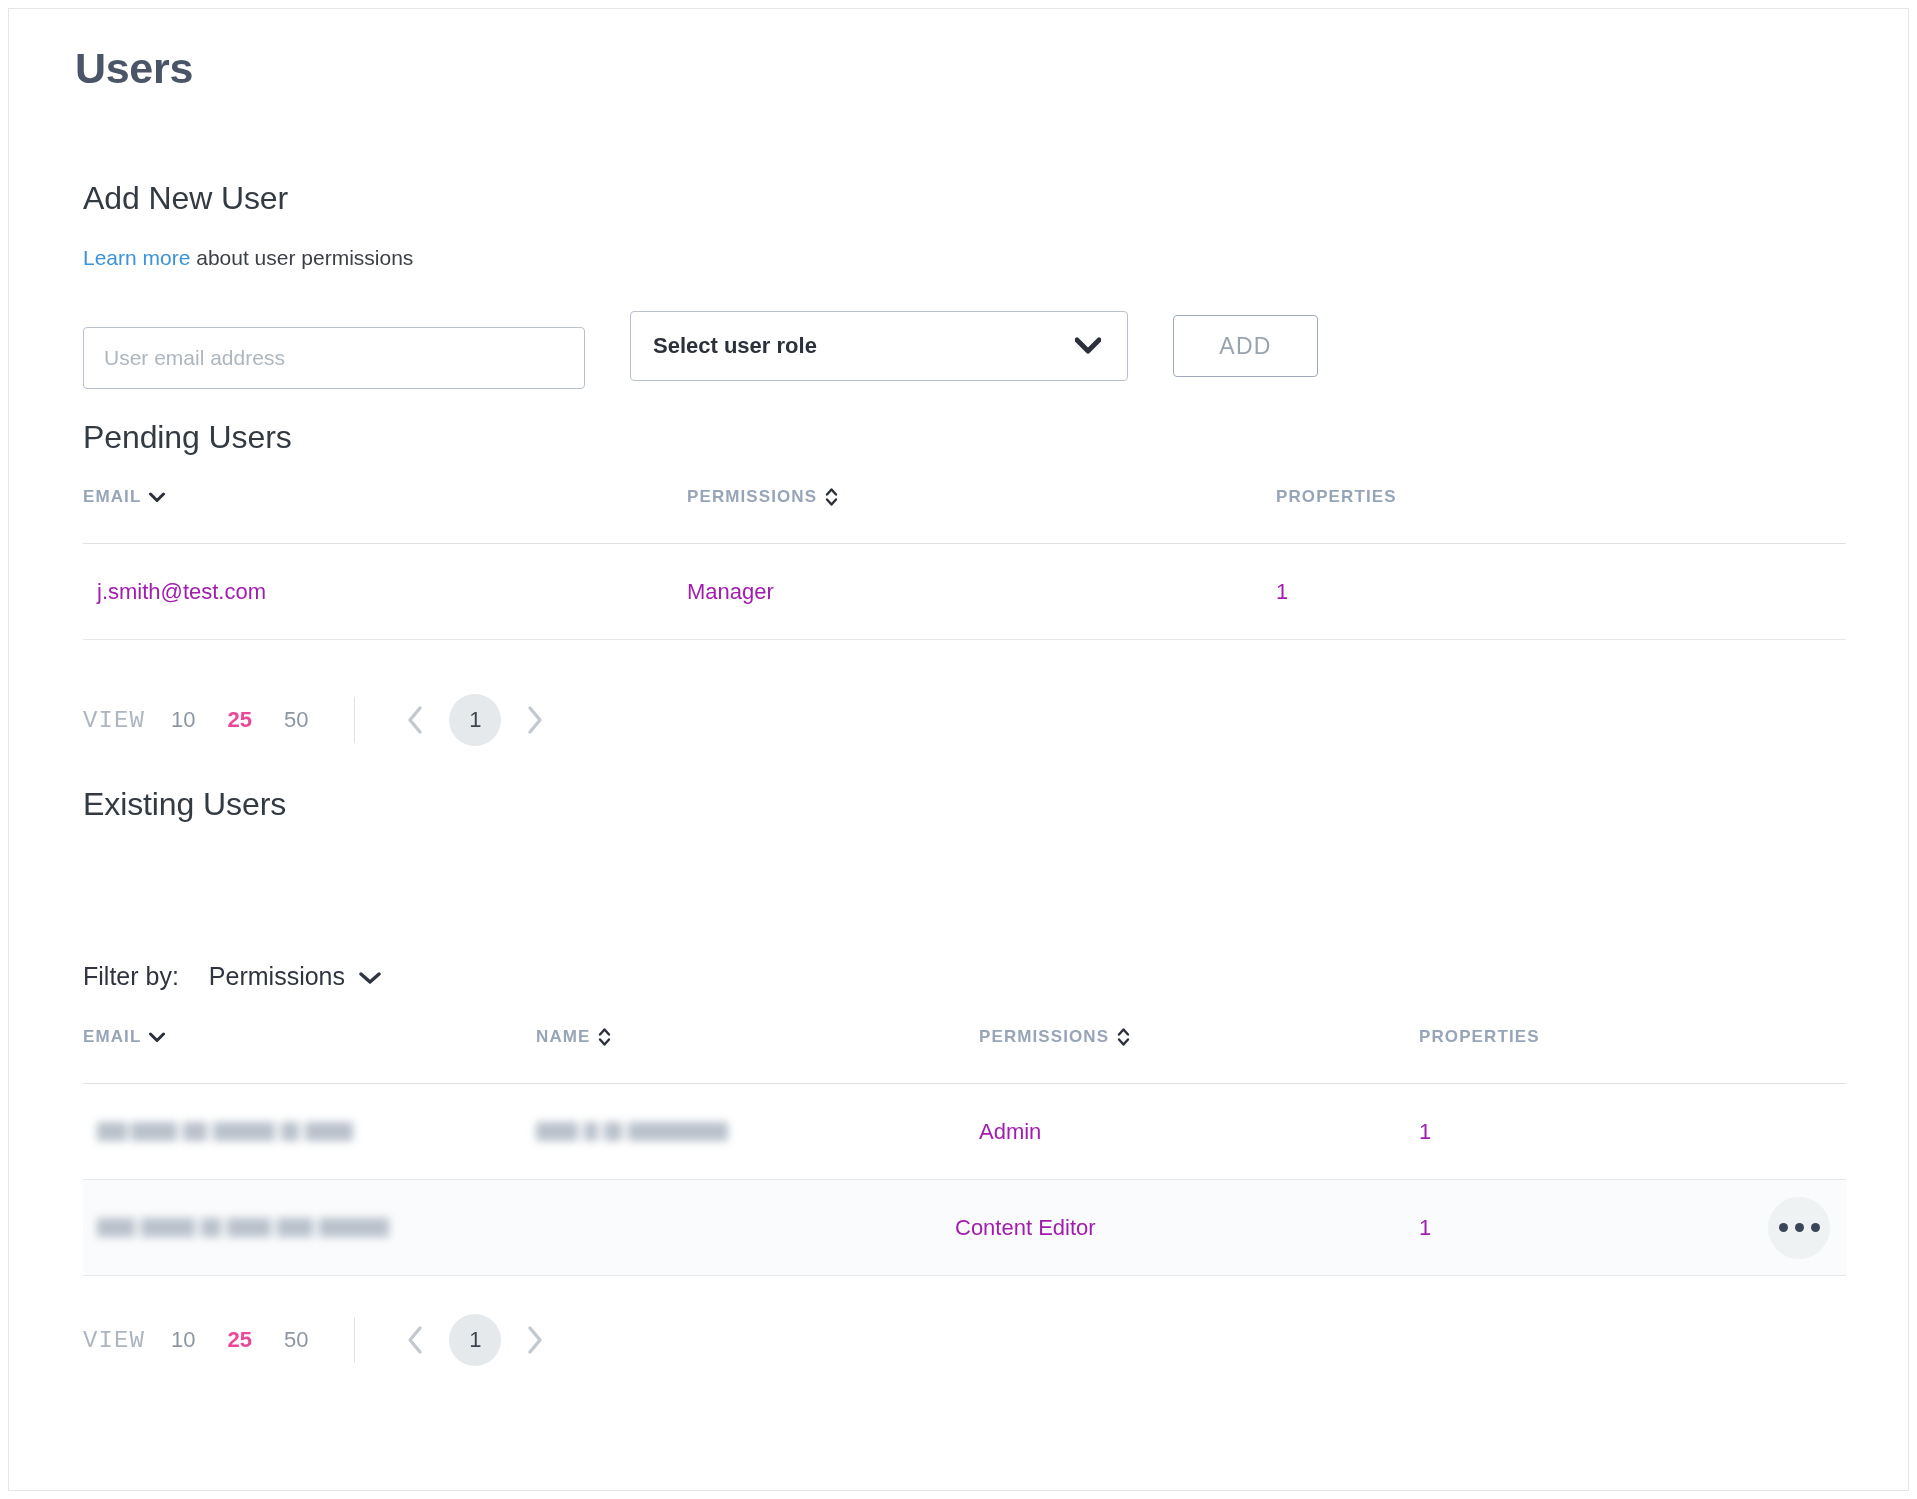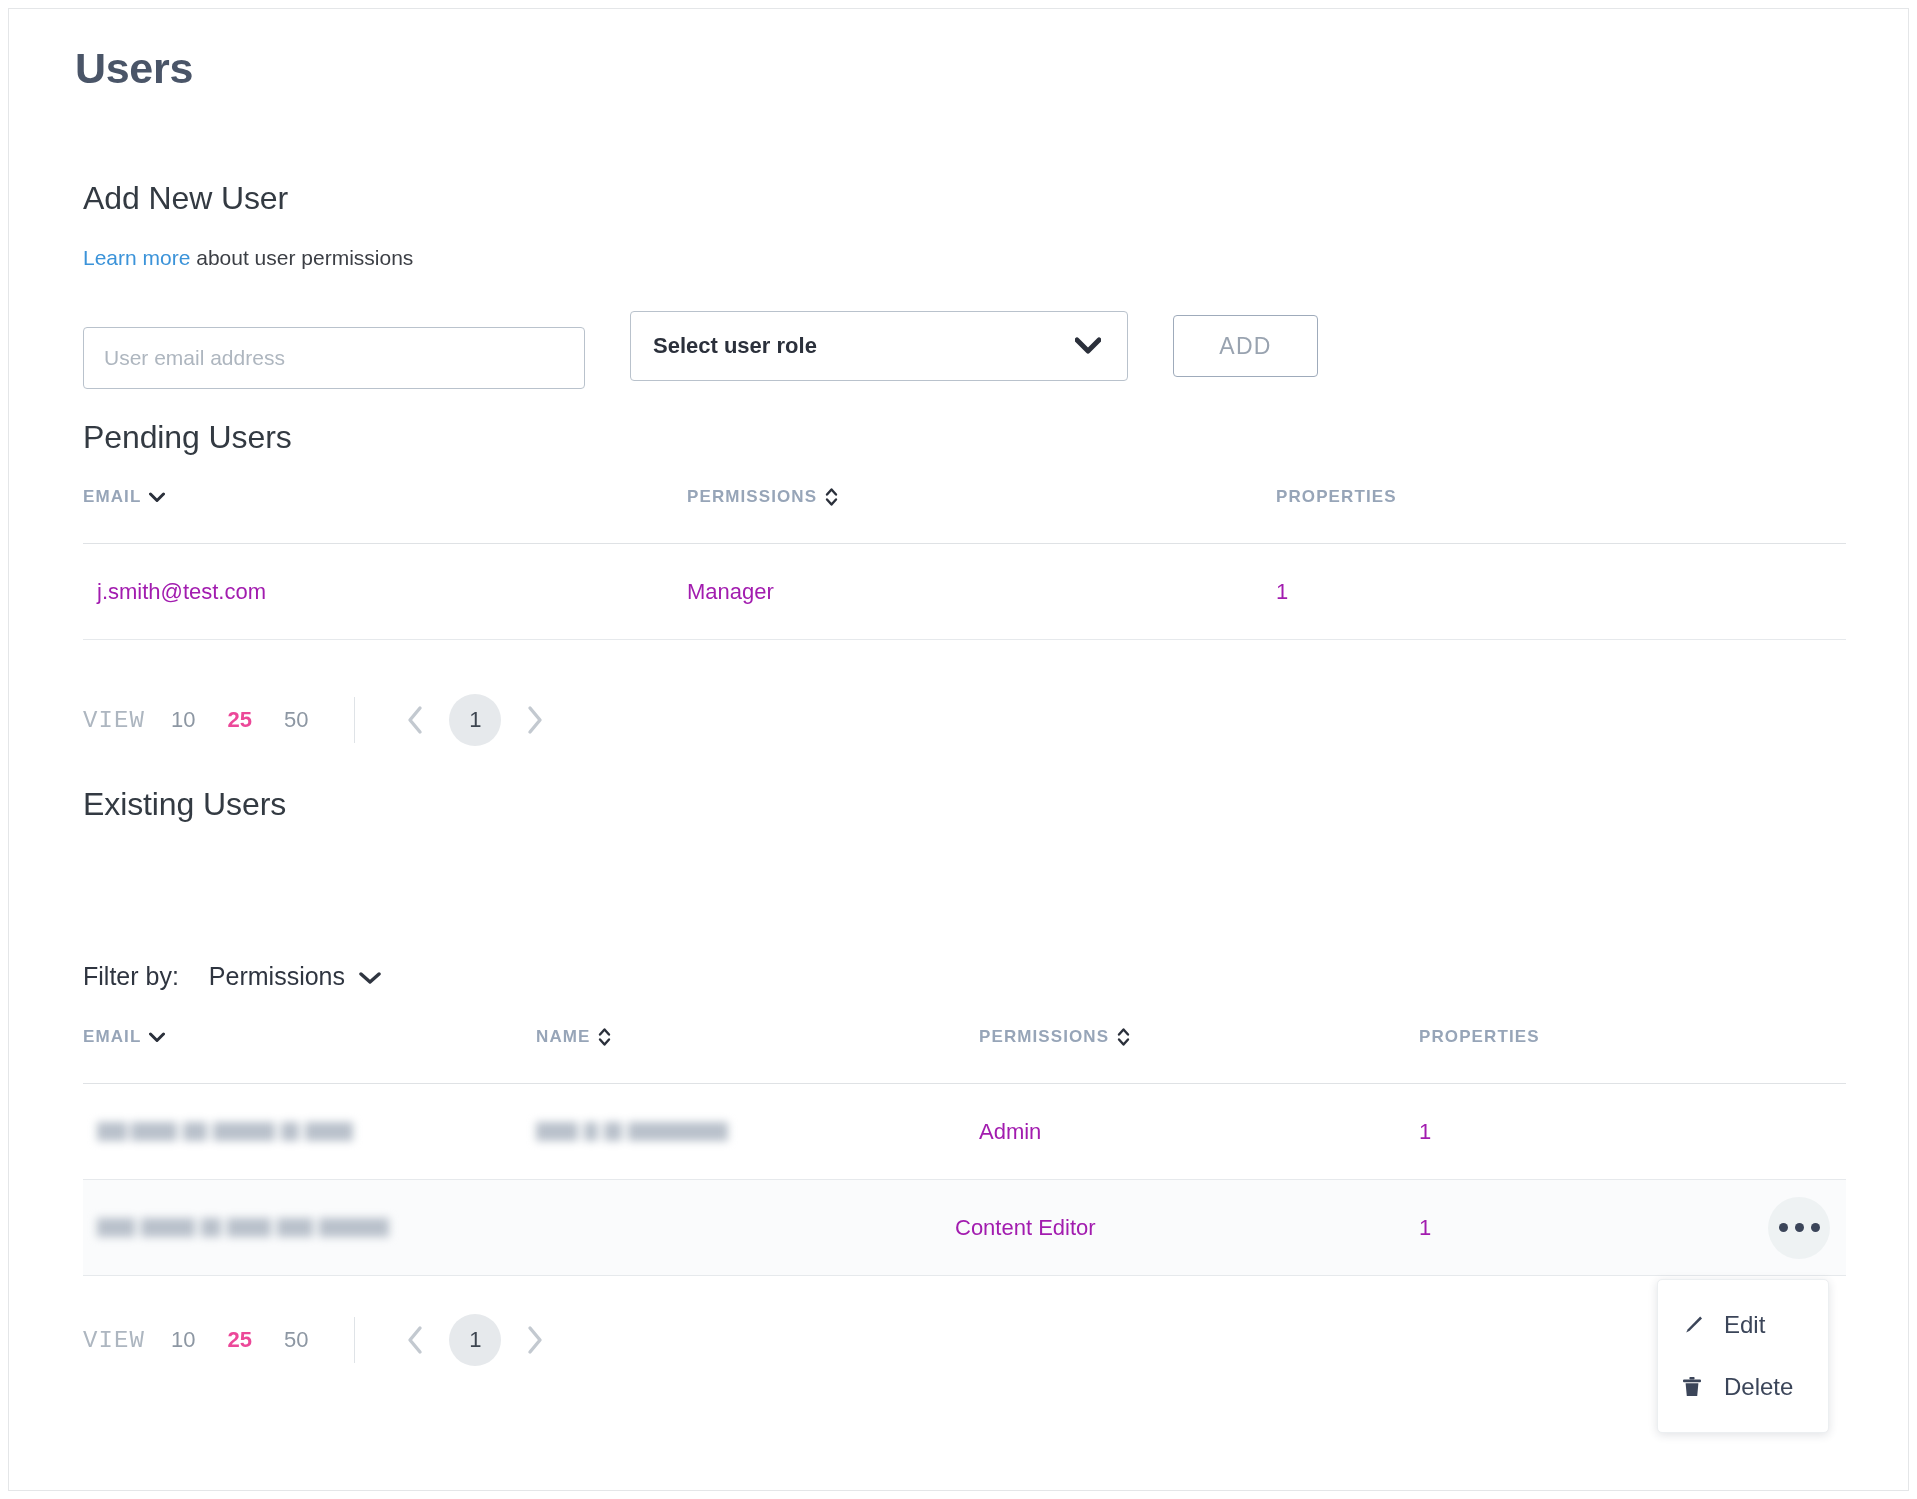--- a/index.html
+++ b/index.html
@@ -496,34 +496,14 @@
       </svg>
     </span>
     <span class="pg-current">1</span>
     <span class="pg-arrow">
       <svg width="22" height="32" viewBox="0 0 22 32" aria-hidden="true">
         <path d="M7 4 L17 16 L7 28" fill="none" stroke="#c3c9d0" stroke-width="3.4" stroke-linecap="round" stroke-linejoin="round"></path>
       </svg>
     </span>
   </div>
 
-  <div class="context-menu">
-    <div class="ctx-item">
-      <span class="ctx-icon">
-        <svg width="24" height="24" viewBox="0 0 24 24" aria-hidden="true">
-          <path d="M20.2 3.6 L22 5.4 L9.6 17.8 L6.2 19.6 L7.8 16.2 Z" fill="#3b4559"></path>
-        </svg>
-      </span>
-      <span>Edit</span>
-    </div>
-    <div class="ctx-item">
-      <span class="ctx-icon">
-        <svg width="24" height="24" viewBox="0 0 24 24" aria-hidden="true">
-          <rect x="3" y="4.6" width="18" height="2.6" rx="1" fill="#3b4559"></rect>
-          <rect x="9.4" y="2" width="5.2" height="2.4" rx="0.8" fill="#3b4559"></rect>
-          <path d="M5.6 8.2 H18.4 L17.2 21 H6.8 Z" fill="#3b4559"></path>
-        </svg>
-      </span>
-      <span>Delete</span>
-    </div>
-  </div>
 
 </div>
 
 </body></html>

